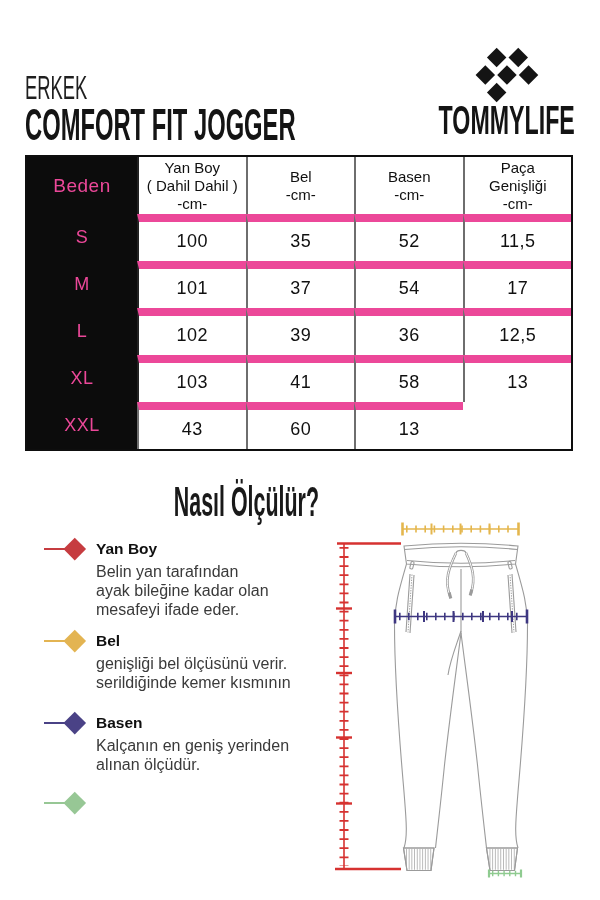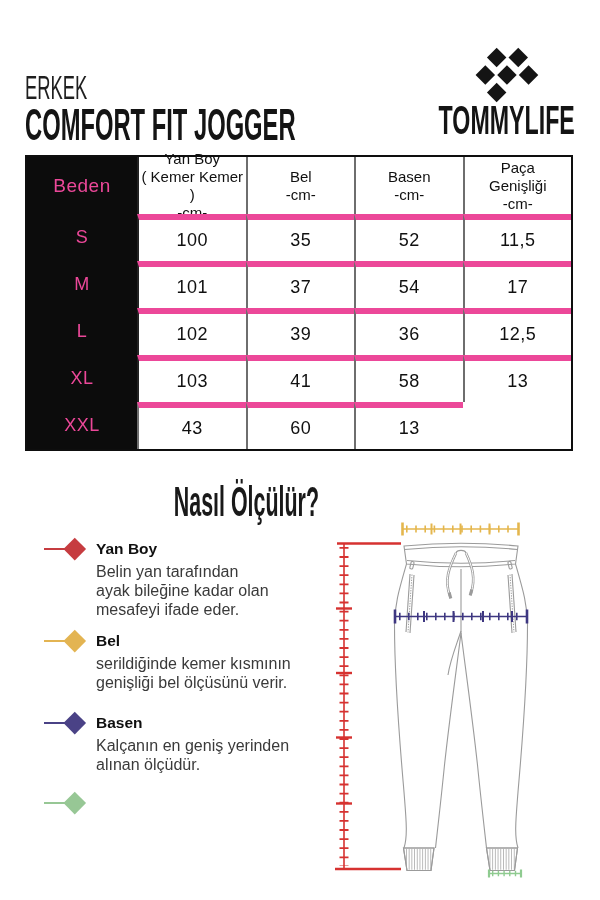--- a/index.html
+++ b/index.html
@@ -14,21 +14,21 @@
   .brand-logo { position:absolute; left:473px; top:46px; }
   .brand-name { position:absolute; right:25px; top:98px; font-size:40px; font-weight:700; color:#141414;
                 transform:scaleX(0.58); transform-origin:right top; white-space:nowrap; }
 
   
   .size-table { position:absolute; left:25px; top:155px; width:548px;
                 display:grid; grid-template-columns:110px 1fr 1fr 1fr 1fr;
                 grid-template-rows:57px repeat(5, 47px);
                 border:2px solid #0e0e0e; background:#fff; }
   .cell { display:flex; flex-direction:column; align-items:center; justify-content:center;
-          background:#fff; border-left:2px solid #6e6e6e; border-top:6px solid #ec4899;
+          background:#fff; border-left:2px solid #6e6e6e; border-top:8px solid #ec4899;
           color:#101010; text-align:center; }
   .cell.colf { border-left:none; background:#0c0c0c; color:#ec4899; border-top:none; }
   .cell.rowf { border-top:none; }
   .cell.c2 { border-left-color:#222; }
   .hdr { font-size:15px; line-height:18px; font-weight:400; }
   .hdr-size { font-size:19px; letter-spacing:0.5px; }
   .size-lbl { font-size:18px; letter-spacing:0.5px; }
   .val { font-size:18px; letter-spacing:0.5px; }
 
   
@@ -64,21 +64,21 @@
       <rect x="47.3" y="21.3" width="13.4" height="13.4" transform="rotate(45 54 28)"></rect>
       <rect x="16.3" y="38.3" width="13.4" height="13.4" transform="rotate(45 23 45)"></rect>
     </g>
   </svg>
   <div class="brand-name">TOMMYLIFE</div>
 
   <div class="size-table">
     <div class="cell colf rowf hdr-size">Beden</div>
     <div class="cell rowf c2 hdr">
       <span>Yan Boy</span>
-      <span>( Kemer Kemer )</span>
+      <span>( Dahil Dahil )</span>
       <span>-cm-</span>
     </div>
     <div class="cell rowf hdr">
       <span>Bel</span>
       <span>-cm-</span>
     </div>
     <div class="cell rowf hdr">
       <span>Basen</span>
       <span>-cm-</span>
     </div>
@@ -135,22 +135,22 @@
     </div>
   </div>
 
   <div class="legend-item li-2">
     <div class="marker">
       <span class="mline" style="background: rgb(227, 180, 82);"></span>
       <span class="mdiamond" style="background: rgb(227, 180, 82);"></span>
     </div>
     <div class="li-text">
       <div class="li-title">Bel</div>
+      <div class="li-line">genişliği bel ölçüsünü verir.</div>
       <div class="li-line">serildiğinde kemer kısmının</div>
-      <div class="li-line">genişliği bel ölçüsünü verir.</div>
     </div>
   </div>
 
   <div class="legend-item li-3">
     <div class="marker">
       <span class="mline" style="background: rgb(74, 66, 134);"></span>
       <span class="mdiamond" style="background: rgb(74, 66, 134);"></span>
     </div>
     <div class="li-text">
       <div class="li-title">Basen</div>

